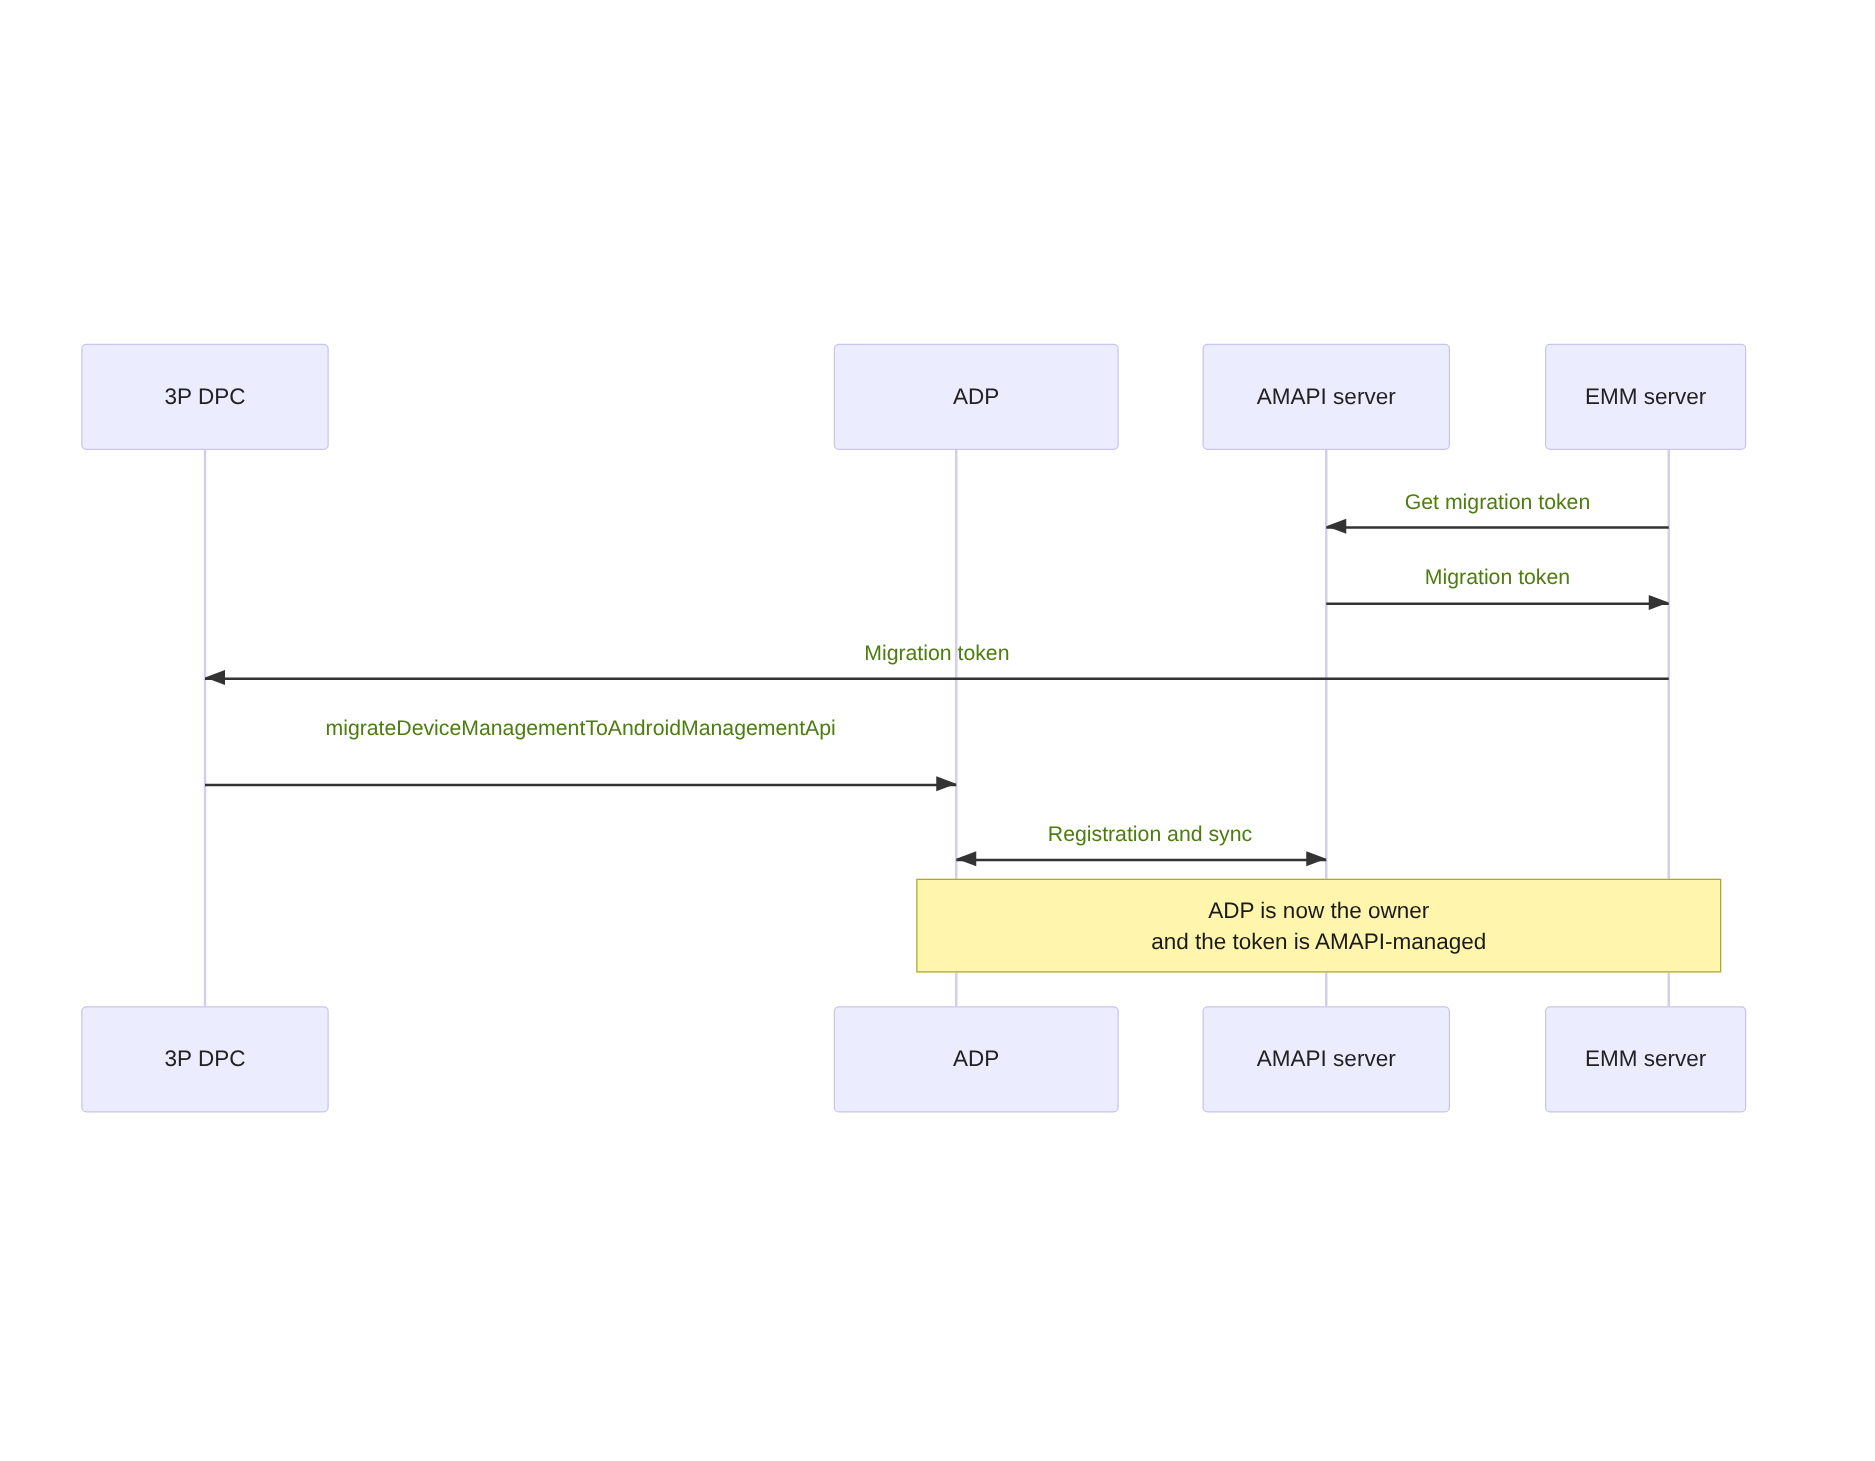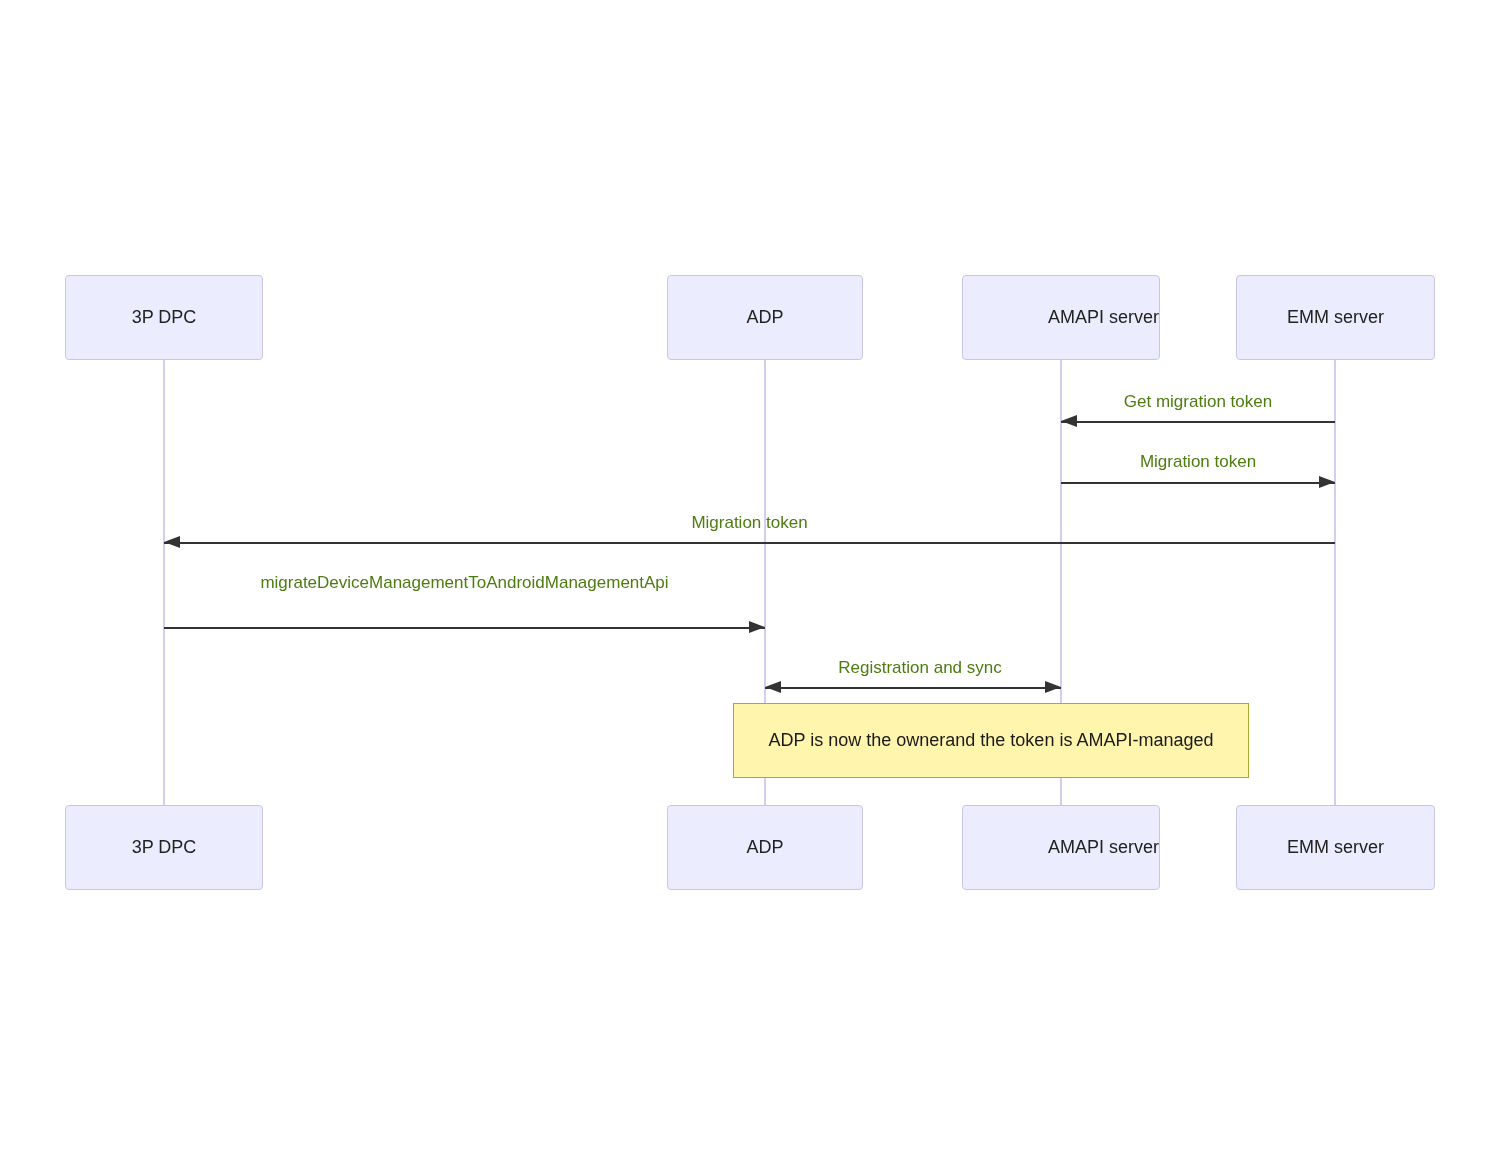--- a/index.html
+++ b/index.html
@@ -31,23 +31,23 @@
     display: flex;
     align-items: center;
     justify-content: center;
     font-size: 18px;
     color: #222222;
     box-sizing: border-box;
   }
   .actor-row-top { top: 275px; }
   .actor-row-bottom { top: 805px; }
   .a1 { left: 65px;   width: 198px; }
-  .a2 { left: 667px;  width: 196px; }
-  .a3 { left: 962px;  width: 198px; justify-content: flex-end; }
-  .a4 { left: 1236px; width: 199px; }
+  .a2 { left: 667px;  width: 228px; }
+  .a3 { left: 962px;  width: 198px; }
+  .a4 { left: 1236px; width: 161px; }
 
   .msg-label {
     position: absolute;
     text-align: center;
     font-size: 17px;
     color: #4d7c0f;
     line-height: 25px;
     white-space: nowrap;
   }
   .arrow {
@@ -72,27 +72,27 @@
     top: -8px;
     width: 0; height: 0;
     border-top: 6px solid transparent;
     border-bottom: 6px solid transparent;
     border-left: 16px solid #333333;
   }
   .note {
     position: absolute;
     left: 733px;
     top: 703px;
-    width: 516px;
+    width: 644px;
     height: 75px;
     background: #fff5ad;
     border: 1px solid #aaaa33;
     box-sizing: border-box;
     display: flex;
-    flex-direction: row;
+    flex-direction: column;
     align-items: center;
     justify-content: center;
     font-size: 18px;
     line-height: 25px;
     color: #1a1a1a;
     text-align: center;
   }
 </style>
 </head>
 <body>

